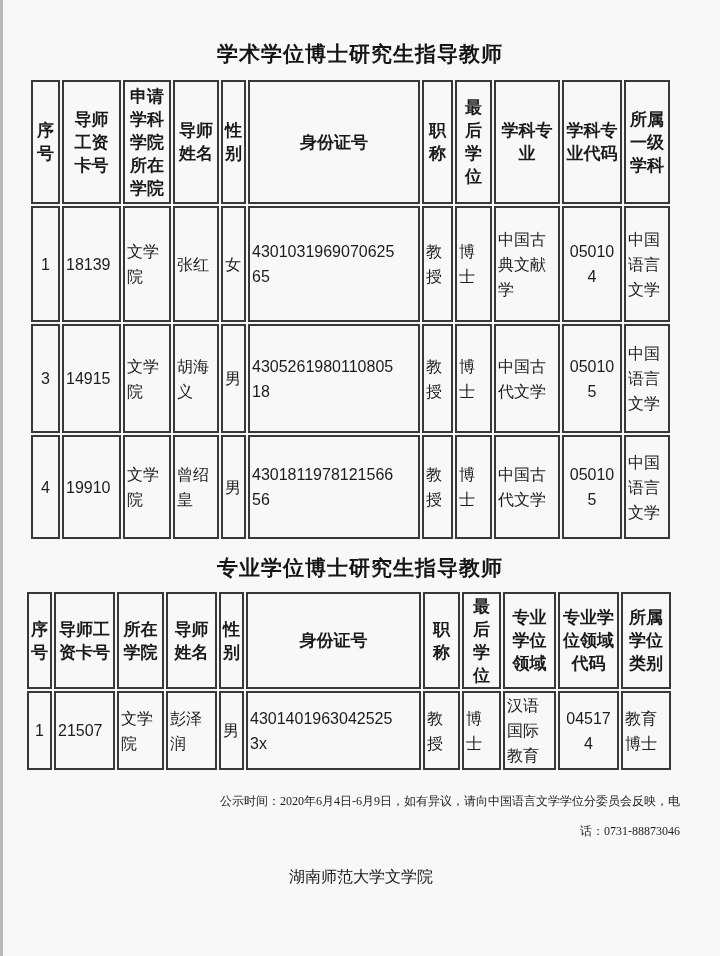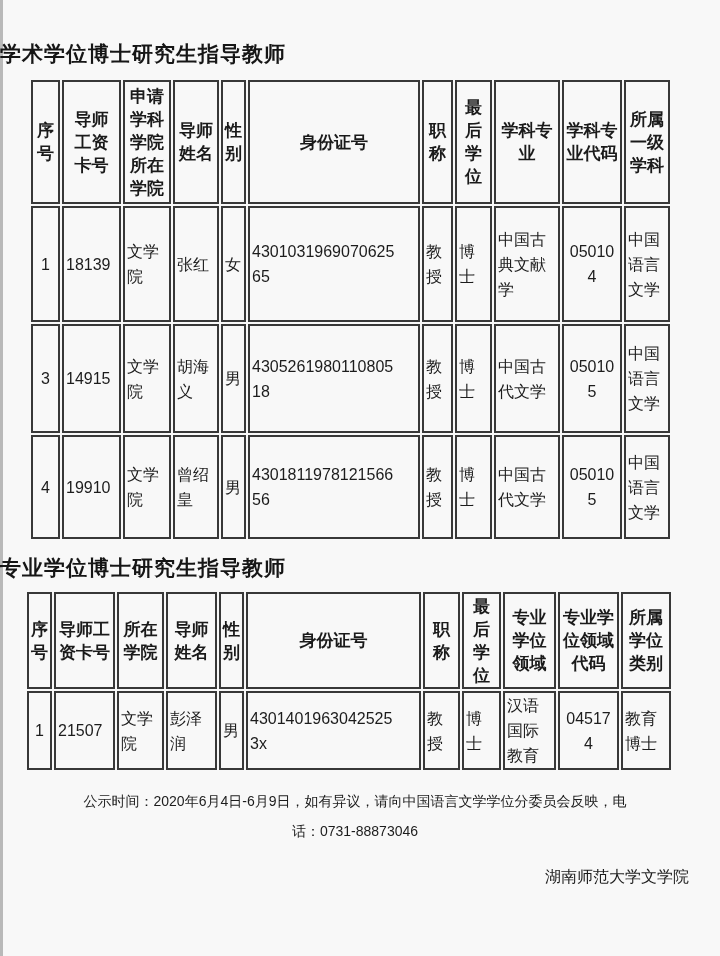--- a/index.html
+++ b/index.html
@@ -10,21 +10,21 @@
     color:#1f1f1f;
     position:relative;
     overflow:hidden;
   }
   .edge-strip{
     position:absolute;left:0;top:0;width:3px;height:956px;
     background:#b9b9b9;
   }
   .doc-title{
     position:absolute;left:0;width:720px;
-    text-align:left;
+    text-align:center;
     font-size:21px;font-weight:bold;color:#161616;
     letter-spacing:1px;
   }
   .t1-title{top:40px;}
   .t2-title{top:554px;}
   table{
     position:absolute;
     border-collapse:separate;
     border-spacing:2px;
     table-layout:fixed;
@@ -50,27 +50,28 @@
   }
   td.c{text-align:center;}
   .t1 tr.hdr{height:124px;}
   .t1 tr.r0{height:116px;}
   .t1 tr.r1{height:109px;}
   .t1 tr.r2{height:104px;}
   .t2 tr.hdr{height:97px;}
   .t2 tr.r0{height:77px;}
   .notice{
     position:absolute;left:30px;top:786px;width:650px;
-    font-size:14px;line-height:30px;color:#1c1c1c;
+    font-size:12px;line-height:30px;color:#1c1c1c;
     white-space:pre-line;word-break:break-all;
-    text-align:center;
+    text-align:right;
+    font-family:Liberation Serif, serif;
   }
   .signature{
     position:absolute;right:31px;top:862px;width:400px;
-    text-align:right;font-size:16px;line-height:29px;color:#1c1c1c;
+    font-size:16px;line-height:29px;color:#1c1c1c;
   }
 </style>
 </head>
 <body>
 
 <div class="edge-strip"></div>
 
 <div class="doc-title t1-title">学术学位博士研究生指导教师</div>
 
 <table class="t1">

